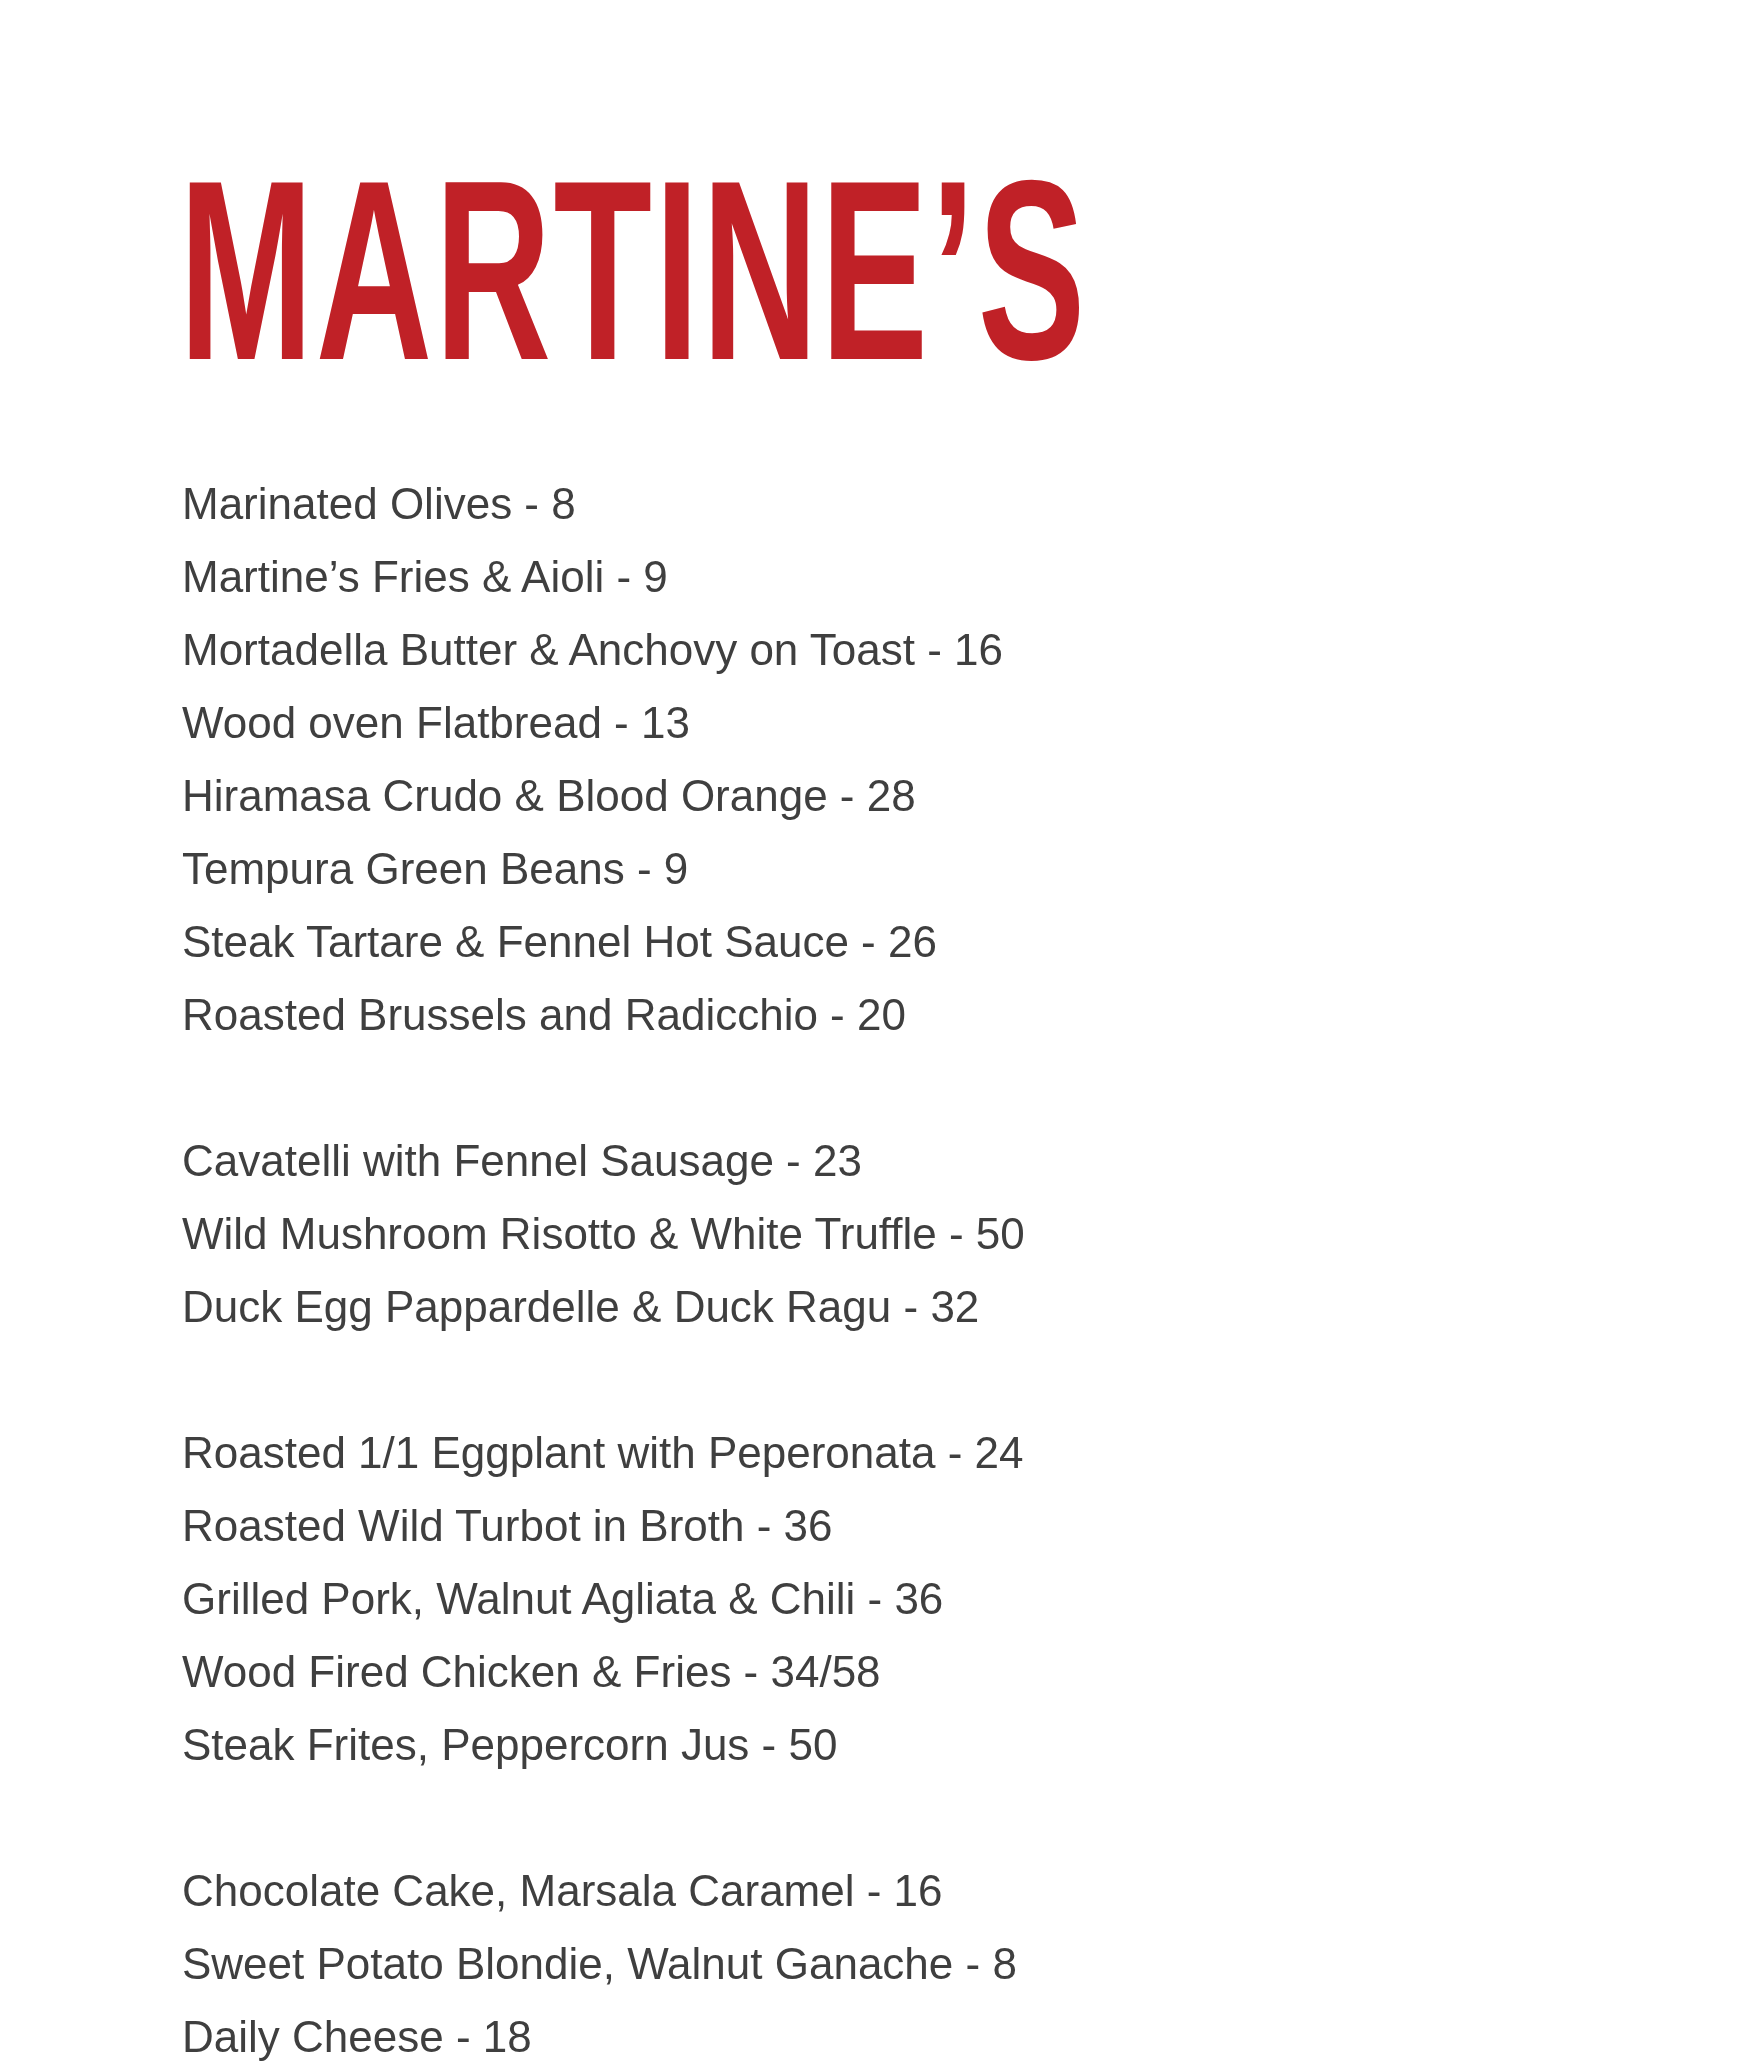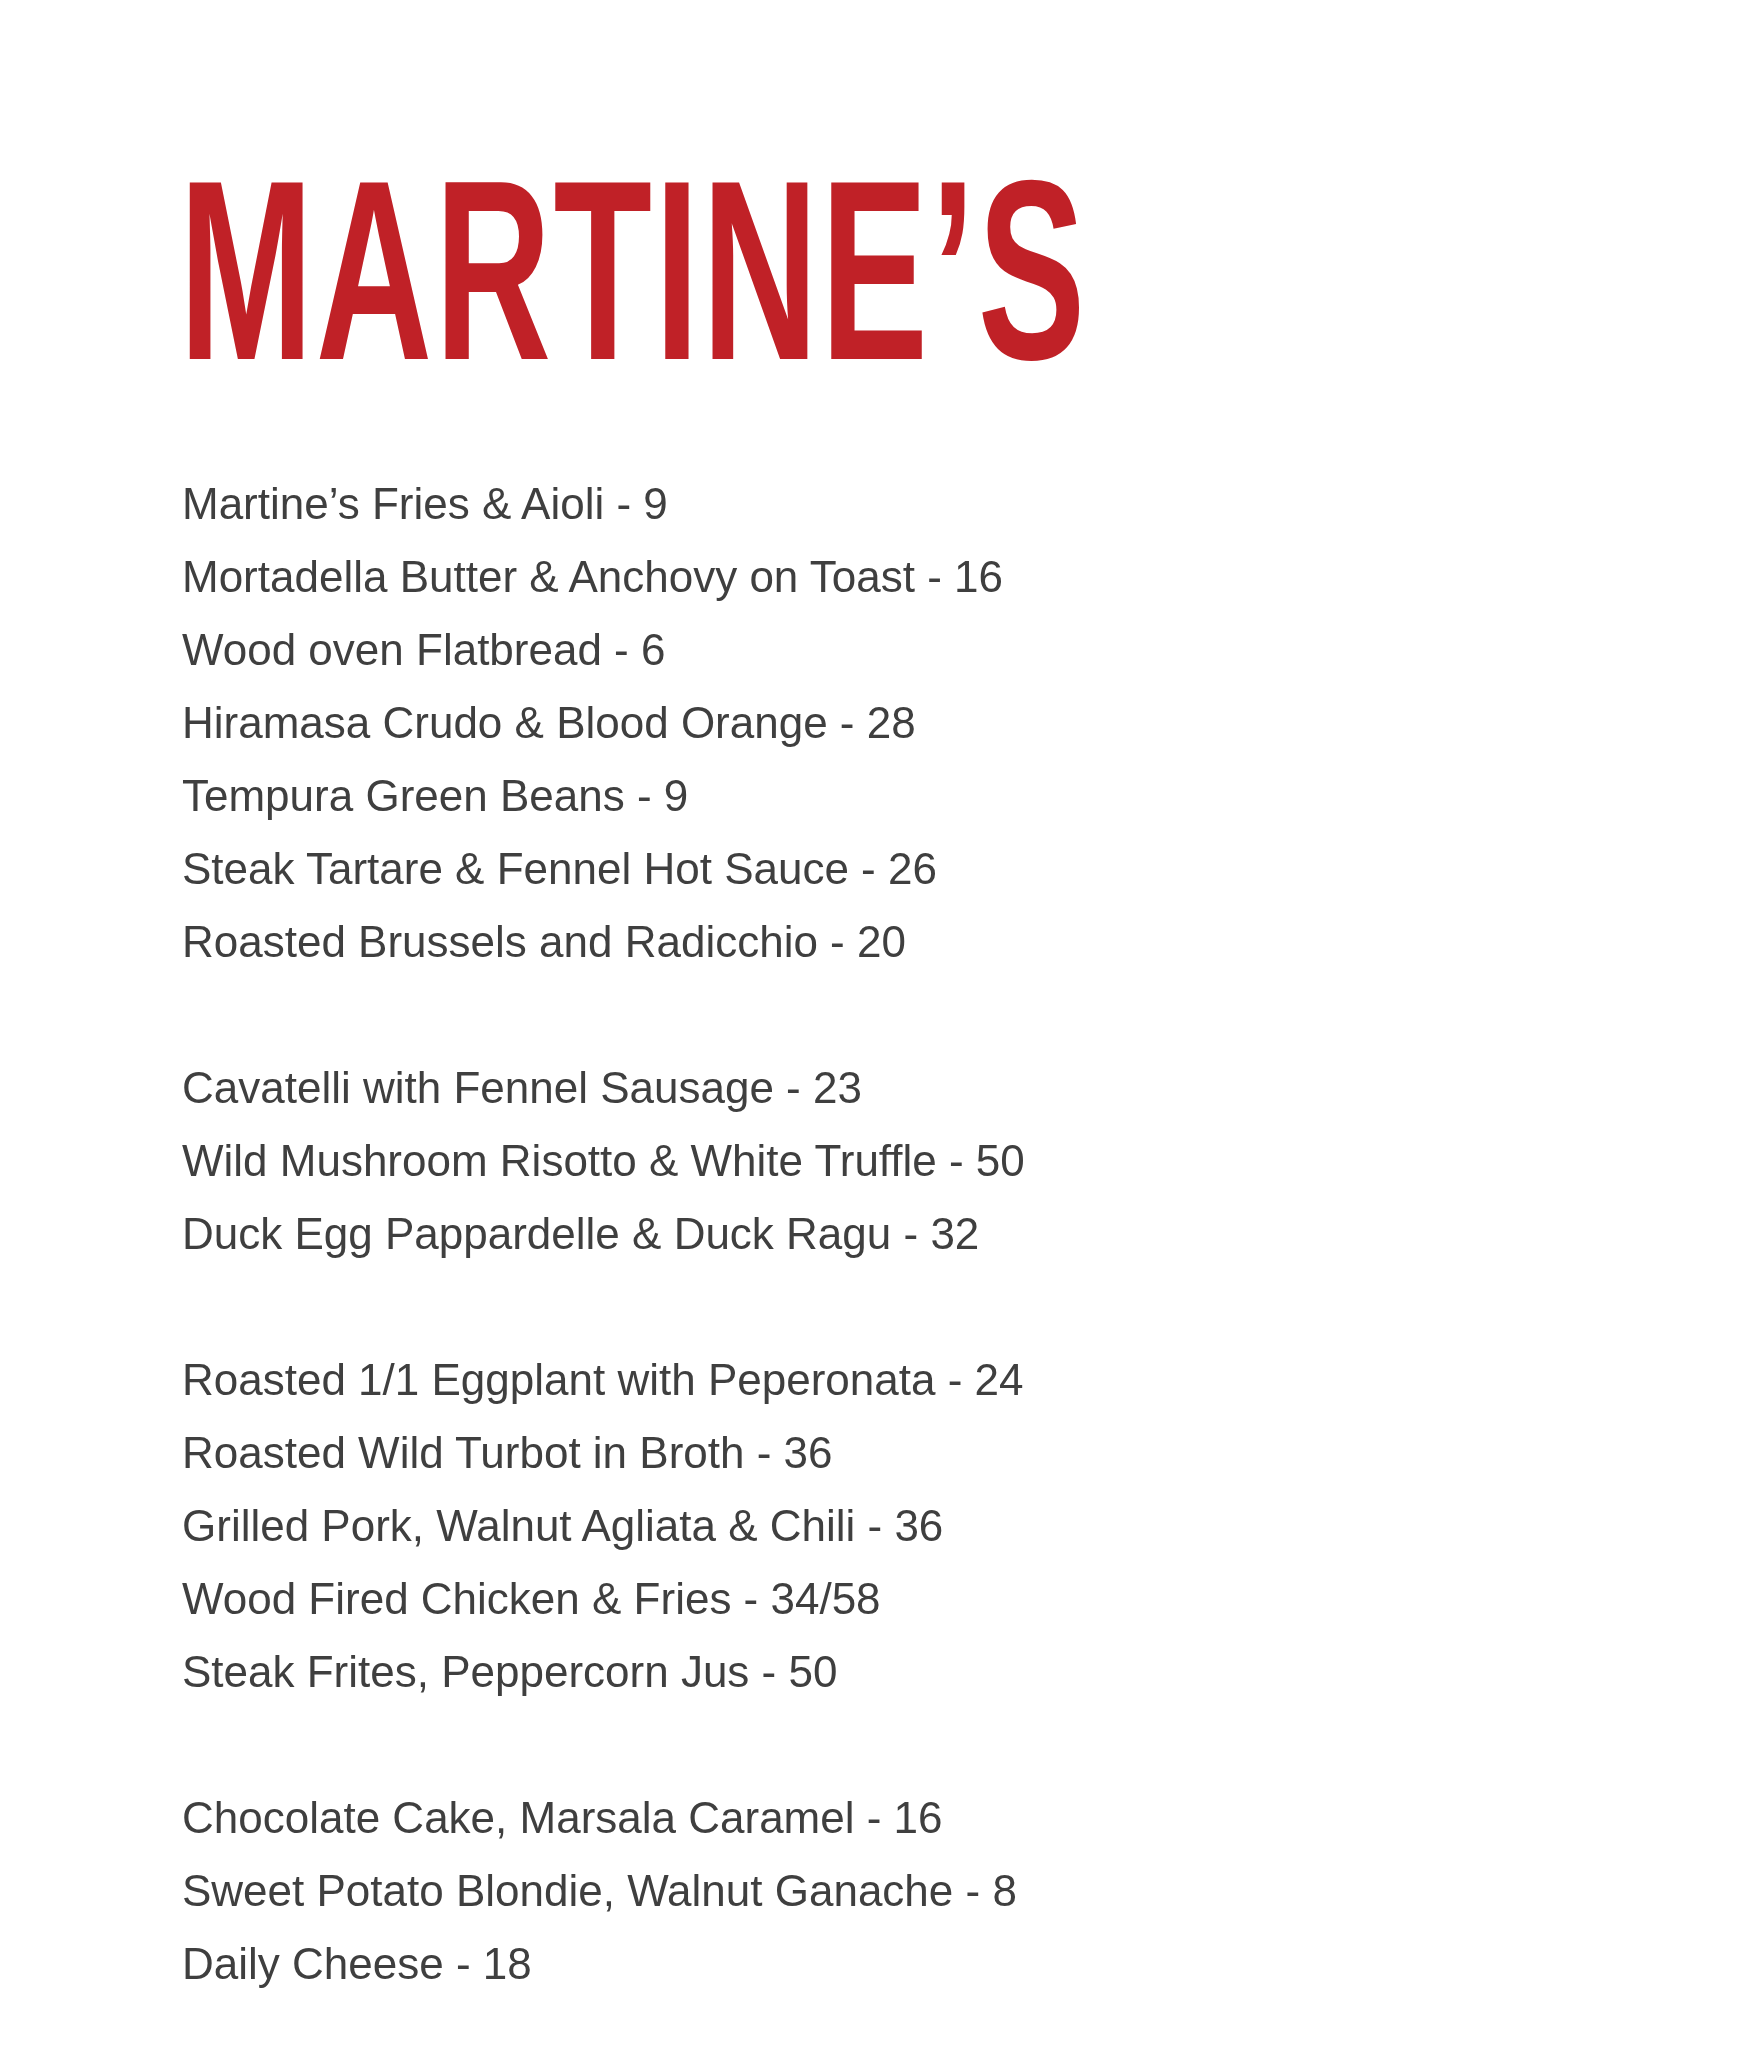--- a/index.html
+++ b/index.html
@@ -58,23 +58,24 @@
 </head>
 <body>
 
 <div class="page">
 
   <h1 class="logo">MARTINE’S</h1>
 
   <main class="menu">
 
     <section class="menu-section">
+      <div class="menu-item">Marinated Olives - 8</div>
       <div class="menu-item">Martine’s Fries &amp; Aioli - 9</div>
       <div class="menu-item">Mortadella Butter &amp; Anchovy on Toast - 16</div>
-      <div class="menu-item">Wood oven Flatbread - 6</div>
+      <div class="menu-item">Wood oven Flatbread - 13</div>
       <div class="menu-item">Hiramasa Crudo &amp; Blood Orange - 28</div>
       <div class="menu-item">Tempura Green Beans - 9</div>
       <div class="menu-item">Steak Tartare &amp; Fennel Hot Sauce - 26</div>
       <div class="menu-item">Roasted Brussels and Radicchio - 20</div>
     </section>
 
     <section class="menu-section">
       <div class="menu-item">Cavatelli with Fennel Sausage - 23</div>
       <div class="menu-item">Wild Mushroom Risotto &amp; White Truffle - 50</div>
       <div class="menu-item">Duck Egg Pappardelle &amp; Duck Ragu - 32</div>

